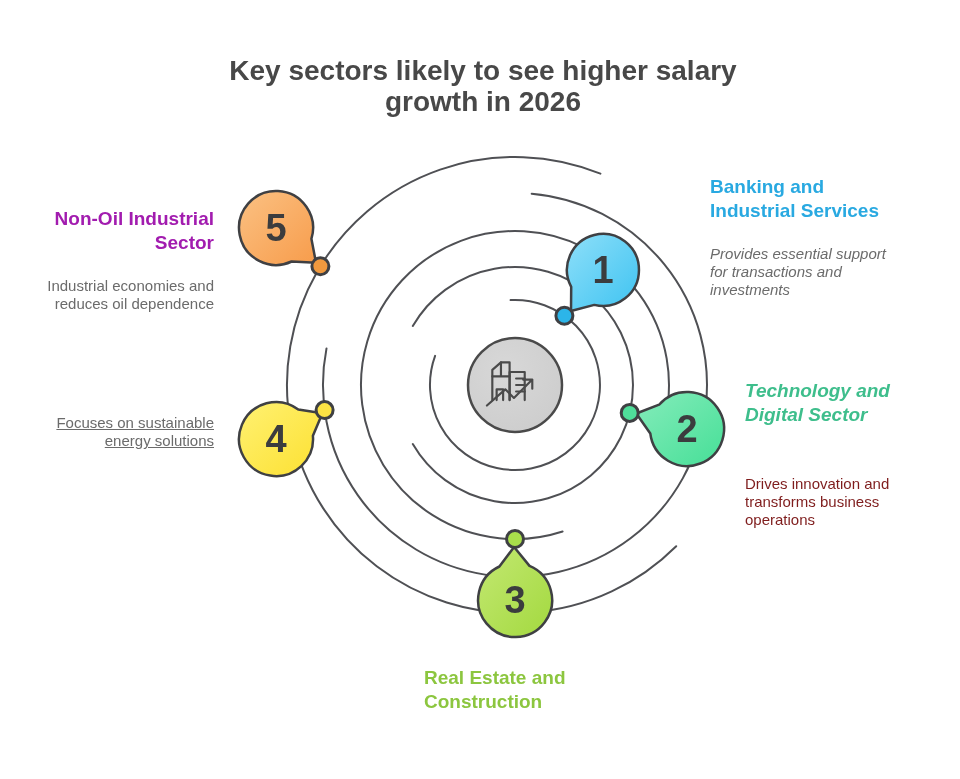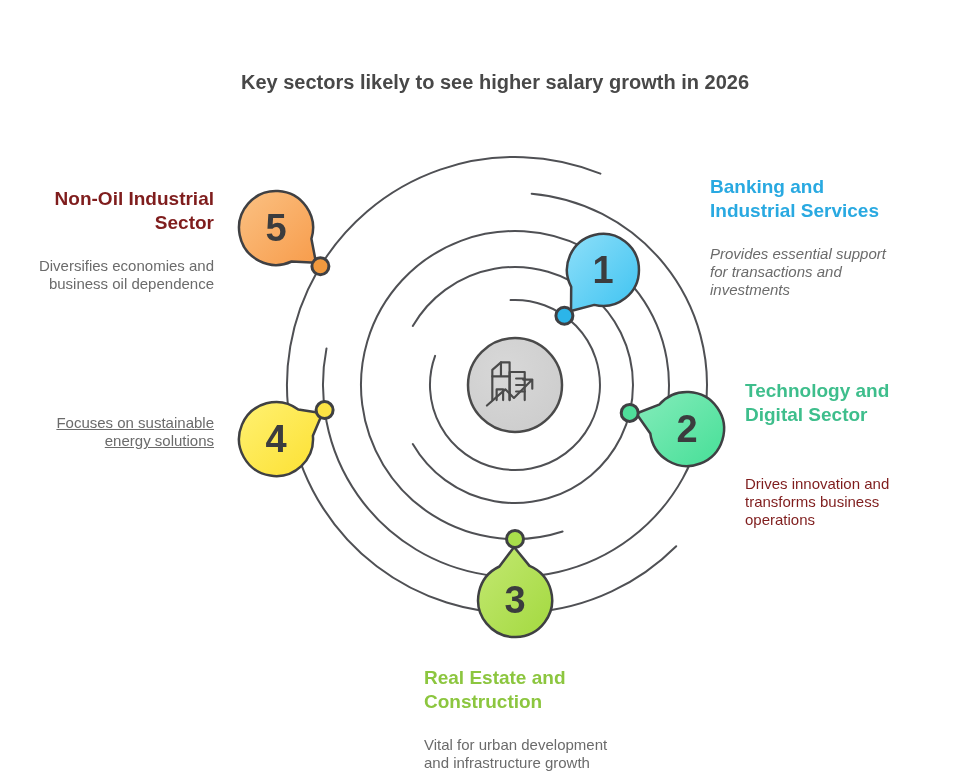--- a/index.html
+++ b/index.html
@@ -1,22 +1,22 @@
 <!DOCTYPE html>
 <html><head>
 <meta charset="utf-8">
 <style>
   html, body { margin: 0; padding: 0; background: #ffffff; }
   .stage {
     position: relative; width: 960px; height: 779px; overflow: hidden;
     background: #ffffff; font-family: "Liberation Sans", sans-serif;
   }
   .title {
-    position: absolute; left: 188px; top: 50px; width: 580px; margin: 17px;
-    text-align: center; font-size: 20px; line-height: 31px; font-weight: bold;
+    position: absolute; left: 188px; top: 50px; width: 580px; margin: 5px;
+    text-align: center; font-size: 28px; line-height: 31px; font-weight: bold;
     color: #484848;
   }
   .sector-label { position: absolute; }
   .sector-label h3 { margin: 0; font-size: 19px; line-height: 24px; font-weight: bold; }
   .sector-label p  { margin: 22px 0 0; font-size: 15px; line-height: 18px; color: #6b6b6b; }
   .s1 { left: 710px; top: 175px; width: 200px; text-align: left; }
   .s1 p { width: 178px; }
   .s2 { left: 745px; top: 379px; width: 190px; text-align: left; }
   .s2 p { width: 170px; }
   .s3 { left: 424px; top: 666px; width: 205px; text-align: left; }
@@ -89,27 +89,26 @@
       <circle cx="515" cy="539" r="8.5" fill="#a9df4b" stroke="#3f4043" stroke-width="3"></circle>
       <circle cx="324.6" cy="410.1" r="8.5" fill="#fce344" stroke="#3f4043" stroke-width="3"></circle>
       <circle cx="320.4" cy="266.2" r="8.5" fill="#f0993e" stroke="#3f4043" stroke-width="3"></circle>
     </svg>
 
   <div class="sector-label s1">
     <h3 style="color: rgb(41, 169, 225);">Banking and Industrial Services</h3>
     <p style="color: rgb(107, 107, 107); font-style: italic;">Provides essential support for transactions and investments</p>
   </div>
   <div class="sector-label s2">
-    <h3 style="color: rgb(62, 190, 140);">Technology and Digital Sector</h3>
+    <h3 style="color: rgb(62, 190, 140); font-style: italic;">Technology and Digital Sector</h3>
     <p style="color: #7f1d1d; margin-top: 48px;">Drives innovation and transforms business operations</p>
   </div>
   <div class="sector-label s3">
     <h3 style="color: rgb(140, 198, 63);">Real Estate and Construction</h3>
-    <p style="color: rgb(107, 107, 107);">Vital for urban development and infrastructure growth</p>
   </div>
   <div class="sector-label s4">
     <p style="color: rgb(107, 107, 107); text-decoration: underline;">Focuses on sustainable energy solutions</p>
   </div>
   <div class="sector-label s5">
-    <h3 style="color: #7f1d1d;">Non-Oil Industrial Sector</h3>
-    <p style="color: rgb(107, 107, 107);">Diversifies economies and business oil dependence</p>
+    <h3 style="color: #a21caf; margin-top: 20px;">Non-Oil Industrial Sector</h3>
+    <p style="color: rgb(107, 107, 107);">Industrial economies and reduces oil dependence</p>
   </div>
 </div>
 
 </body></html>

